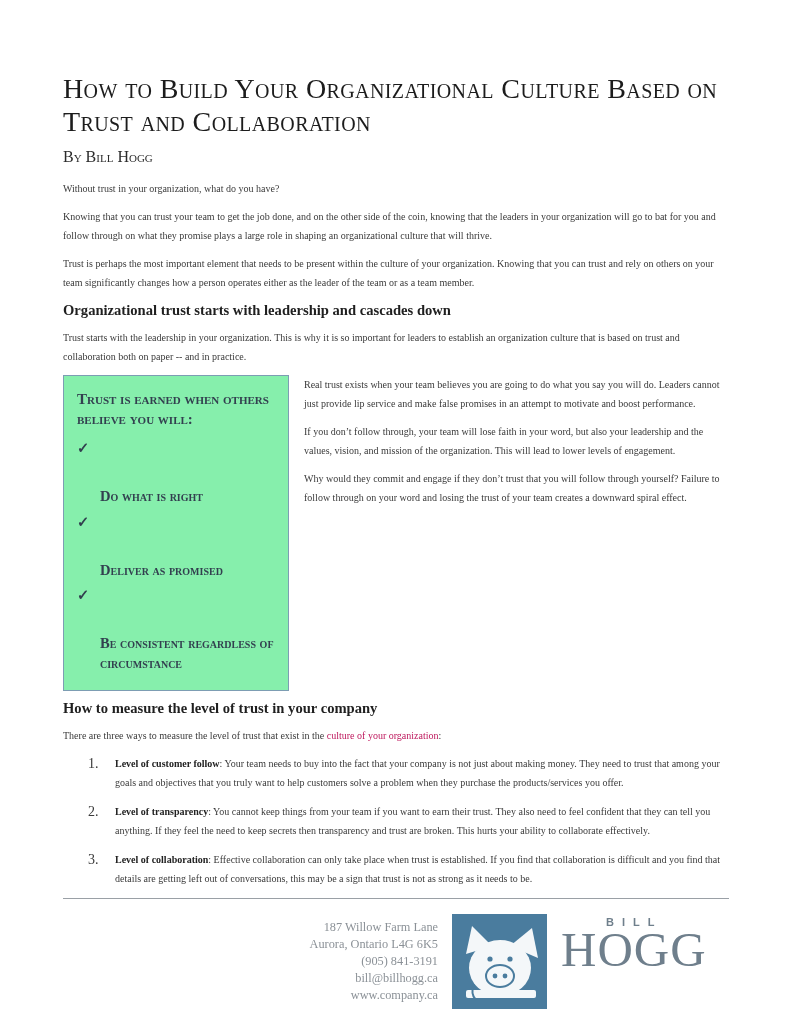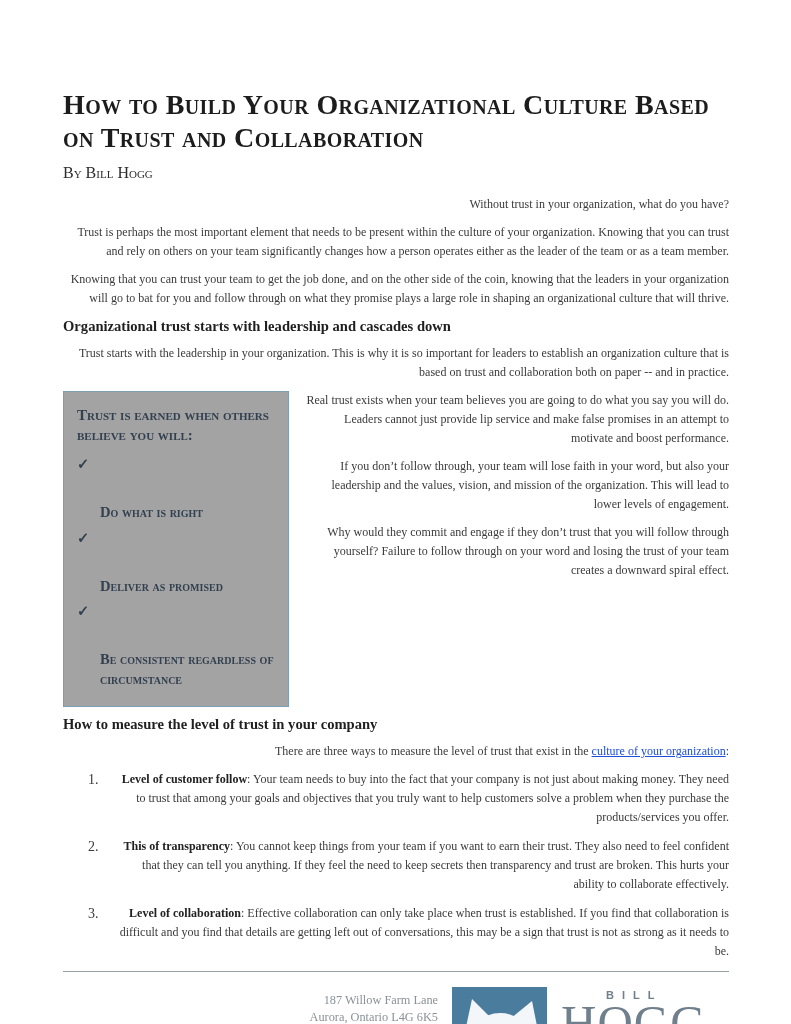--- a/index.html
+++ b/index.html
@@ -7,47 +7,46 @@
     width:791px; height:1024px; overflow:hidden;
     background:#ffffff;
     font-family:"Liberation Serif","DejaVu Serif",serif;
     color:#3a3a3a;
     -webkit-font-smoothing:antialiased;
   }
   .page { padding:72px 62px 0 63px; }
 
   .title {
     font-variant:small-caps;
-    font-weight:bold;
+    font-weight:normal;
     font-size:28px; line-height:33px;
     letter-spacing:0.4px;
     color:#1c1c1c;
-    margin:16px 0 9px 0;
+    margin:0 0 9px 0;
   }
   .byline {
     font-variant:small-caps;
     font-size:16px; line-height:19px;
     color:#2b2b2b;
     margin:0 0 13px 0;
   }
   p.body, .m-body, .link-line {
-    font-size:12px; line-height:19px;
+    font-size:10px; line-height:19px;
     margin:0 0 9px 0;
-    text-align:right;
   }
   .subhead {
     font-size:14.6px; line-height:19px;
     font-weight:bold; color:#1f1f1f;
     margin:8px 0 8px 0;
   }
 
   .two-col { display:flex; gap:15px; margin:4px 0 2px 0; }
   .callout {
     flex:none; width:198px;
-    background:#a3a3a3;
+    background:#86efac;
     border:1px solid #7d9db3;
     padding:13px 13px 11px 13px;
     color:#32404f;
   }
   .callout-heading {
     font-variant:small-caps; font-weight:bold;
     font-size:15px; line-height:20px;
     margin:0 0 10px 0;
   }
   .check-row {
@@ -55,21 +54,21 @@
     font-variant:small-caps; font-weight:bold;
     font-size:14.6px; line-height:19.5px;
     margin-bottom:6px;
   }
   .check-glyph { flex:none; width:23px; }
   .check-label { flex:1;margin-top:48px; }
   .col-text { flex:1; }
   .col-text p.body { line-height:19px; margin-bottom:9px; }
 
   .link-line a {
-    color:#1d4ed8; text-decoration:underline; cursor:pointer;
+    color:#be185d; cursor:pointer;
   }
 
   .measures { margin:0; padding:0; list-style:none; }
   .measure { display:flex; margin-bottom:10px; }
   .m-num { flex:none; width:27px; margin-left:25px; font-size:14px; line-height:19px; }
   .m-body { flex:1; margin:0; }
   .m-title { font-weight:bold; color:#222; }
 
   footer { margin-top:5px; }
   .footer-rule { border:none; border-top:1px solid #9aa0a6; margin:0; }
@@ -98,22 +97,22 @@
 </style>
 </head>
 <body>
 
 <div class="page">
 
   <h1 class="title">How to Build Your Organizational Culture Based on Trust and Collaboration</h1>
   <div class="byline">By Bill Hogg</div>
 
   <p class="body">Without trust in your organization, what do you have?</p>
+  <p class="body">Knowing that you can trust your team to get the job done, and on the other side of the coin, knowing that the leaders in your organization will go to bat for you and follow through on what they promise plays a large role in shaping an organizational culture that will thrive.</p>
   <p class="body">Trust is perhaps the most important element that needs to be present within the culture of your organization. Knowing that you can trust and rely on others on your team significantly changes how a person operates either as the leader of the team or as a team member.</p>
-  <p class="body">Knowing that you can trust your team to get the job done, and on the other side of the coin, knowing that the leaders in your organization will go to bat for you and follow through on what they promise plays a large role in shaping an organizational culture that will thrive.</p>
 
   <h2 class="subhead">Organizational trust starts with leadership and cascades down</h2>
   <p class="body">Trust starts with the leadership in your organization. This is why it is so important for leaders to establish an organization culture that is based on trust and collaboration both on paper -- and in practice.</p>
 
   <div class="two-col">
     <aside class="callout">
       <div class="callout-heading">Trust is earned when others believe you will:</div>
       <div class="check-row">
         <span class="check-glyph">✓</span>
         <span class="check-label">Do what is right</span>
@@ -137,21 +136,21 @@
   <h2 class="subhead">How to measure the level of trust in your company</h2>
   <p class="body link-line"><span>There are three ways to measure the level of trust that exist in the </span><a>culture of your organization</a><span>:</span></p>
 
   <ol class="measures">
     <li class="measure">
       <span class="m-num">1.</span>
       <p class="m-body"><span class="m-title">Level of customer follow</span><span>: Your team needs to buy into the fact that your company is not just about making money. They need to trust that among your goals and objectives that you truly want to help customers solve a problem when they purchase the products/services you offer.</span></p>
     </li>
     <li class="measure">
       <span class="m-num">2.</span>
-      <p class="m-body"><span class="m-title">This of transparency</span><span>: You cannot keep things from your team if you want to earn their trust. They also need to feel confident that they can tell you anything. If they feel the need to keep secrets then transparency and trust are broken. This hurts your ability to collaborate effectively.</span></p>
+      <p class="m-body"><span class="m-title">Level of transparency</span><span>: You cannot keep things from your team if you want to earn their trust. They also need to feel confident that they can tell you anything. If they feel the need to keep secrets then transparency and trust are broken. This hurts your ability to collaborate effectively.</span></p>
     </li>
     <li class="measure">
       <span class="m-num">3.</span>
       <p class="m-body"><span class="m-title">Level of collaboration</span><span>: Effective collaboration can only take place when trust is established. If you find that collaboration is difficult and you find that details are getting left out of conversations, this may be a sign that trust is not as strong as it needs to be.</span></p>
     </li>
   </ol>
 
   <footer>
     <hr class="footer-rule">
     <div class="footer-content">

